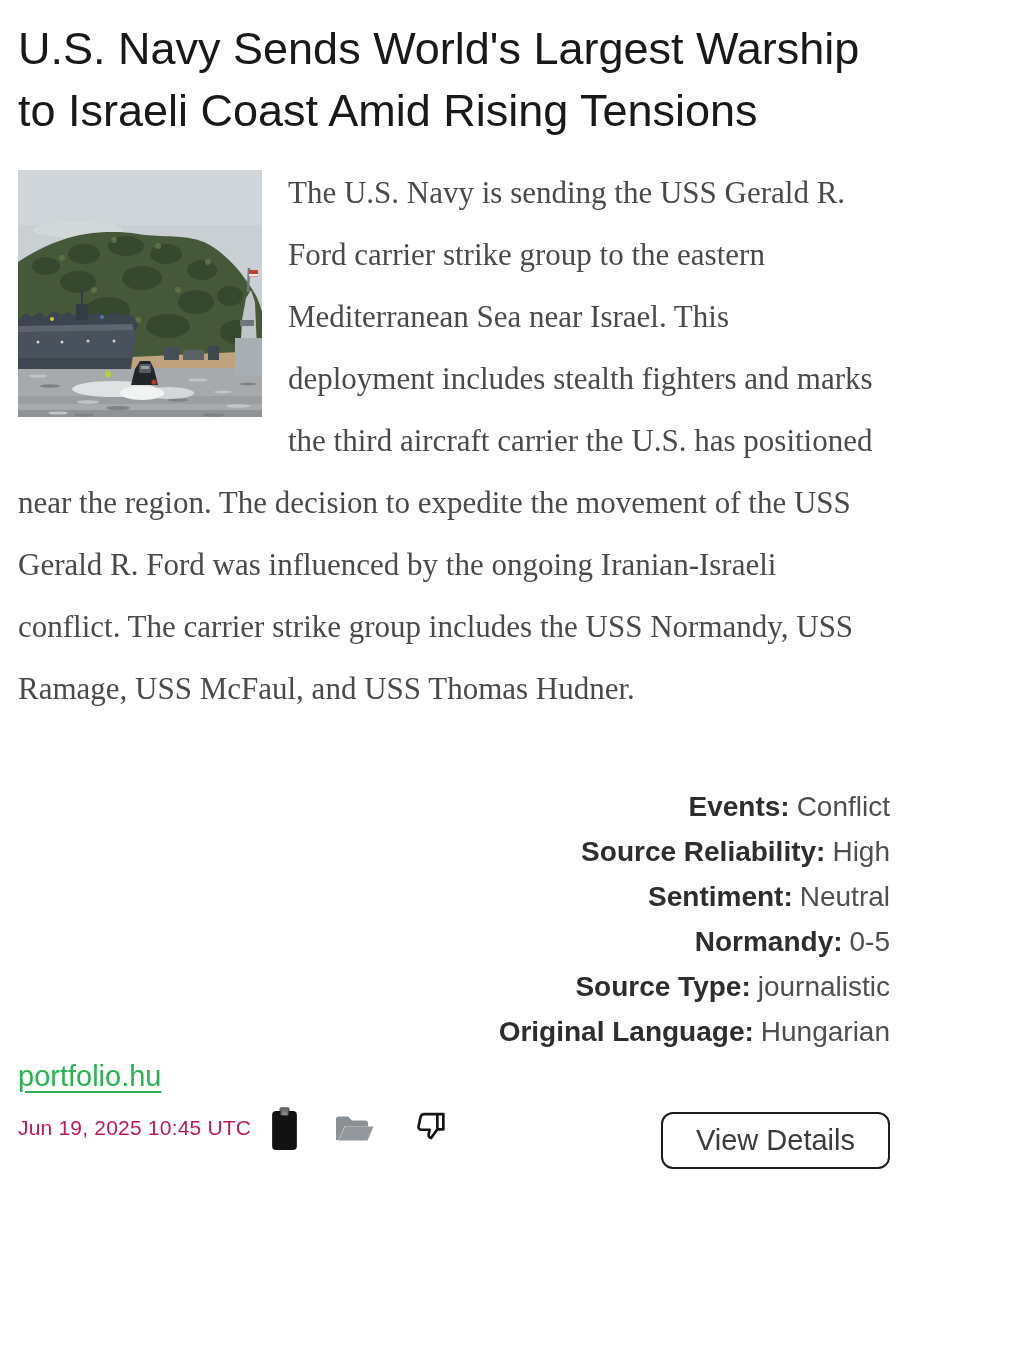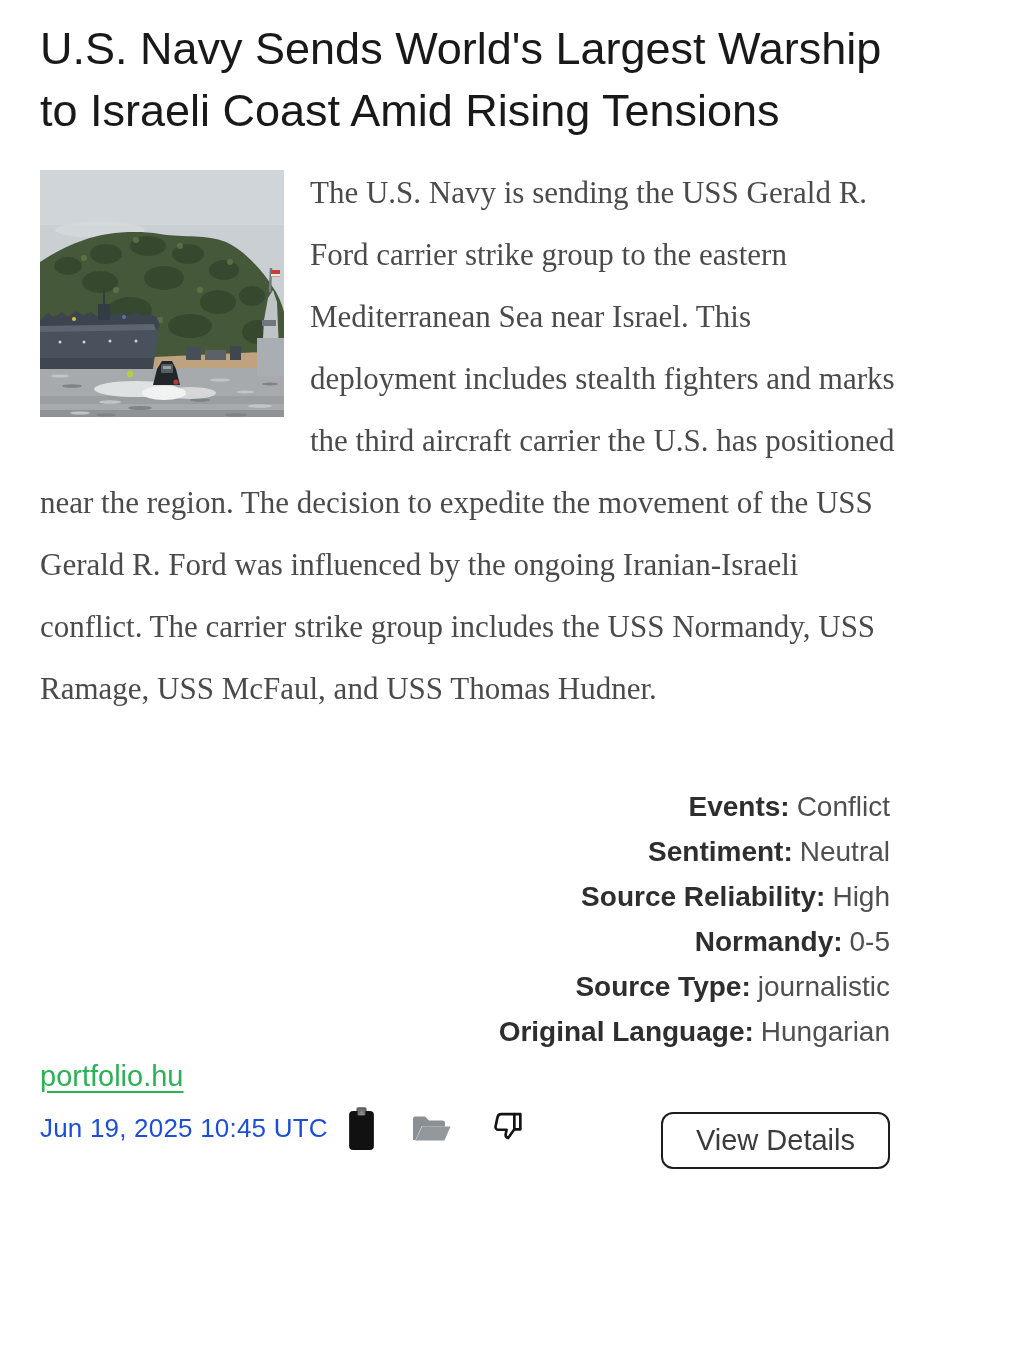--- a/index.html
+++ b/index.html
@@ -1,19 +1,19 @@
 <!DOCTYPE html>
 <html><head>
 <meta charset="utf-8">
 <style>
   * { margin: 0; padding: 0; box-sizing: border-box; }
   html, body { width: 1030px; height: 1364px; background: #ffffff; overflow: hidden; }
   body { font-family: "Liberation Sans", sans-serif; color: #191919; }
 
-  .card { padding: 0 38px 0 40px; width: 928px; }
+  .card { padding: 0 38px 0 18px; width: 928px; }
 
   .headline {
     margin-top: 18px;
     font-size: 45px;
     line-height: 62px;
     font-weight: 400;
     color: #191919;
     max-width: 905px;
   }
 
@@ -52,21 +52,21 @@
     text-underline-offset: 5px;
     cursor: pointer;
   }
 
   .footer {
     margin-top: 0px;
     height: 58px;
     display: flex;
     align-items: center;
   }
-  .date { font-size: 26px; color: #1d4ed8; letter-spacing: 0.2px; }
+  .date { font-size: 21px; color: #be185d; letter-spacing: 0.2px; }
 
   .icon-btn {
     background: none;
     border: none;
     padding: 0;
     display: flex;
     align-items: center;
     cursor: pointer;
   }
   .icon-btn.clipboard { margin-left: 20px; }
@@ -186,24 +186,24 @@
       <ellipse cx="124" cy="223" rx="22" ry="7" fill="#f1f2f2"></ellipse>
     </svg>
     <p class="summary">The U.S. Navy is sending the USS Gerald R. Ford carrier strike group to the eastern Mediterranean Sea near Israel. This deployment includes stealth fighters and marks the third aircraft carrier the U.S. has positioned near the region. The decision to expedite the movement of the USS Gerald R. Ford was influenced by the ongoing Iranian-Israeli conflict. The carrier strike group includes the USS Normandy, USS Ramage, USS McFaul, and USS Thomas Hudner.</p>
   </div>
 
   <div class="meta">
     <div class="meta-row">
       <span class="meta-label">Events:</span><span class="meta-value">Conflict</span>
     </div>
     <div class="meta-row">
+      <span class="meta-label">Source Reliability:</span><span class="meta-value">High</span>
+    </div>
+    <div class="meta-row">
       <span class="meta-label">Sentiment:</span><span class="meta-value">Neutral</span>
-    </div>
-    <div class="meta-row">
-      <span class="meta-label">Source Reliability:</span><span class="meta-value">High</span>
     </div>
     <div class="meta-row">
       <span class="meta-label">Normandy:</span><span class="meta-value">0-5</span>
     </div>
     <div class="meta-row">
       <span class="meta-label">Source Type:</span><span class="meta-value">journalistic</span>
     </div>
     <div class="meta-row">
       <span class="meta-label">Original Language:</span><span class="meta-value">Hungarian</span>
     </div>

